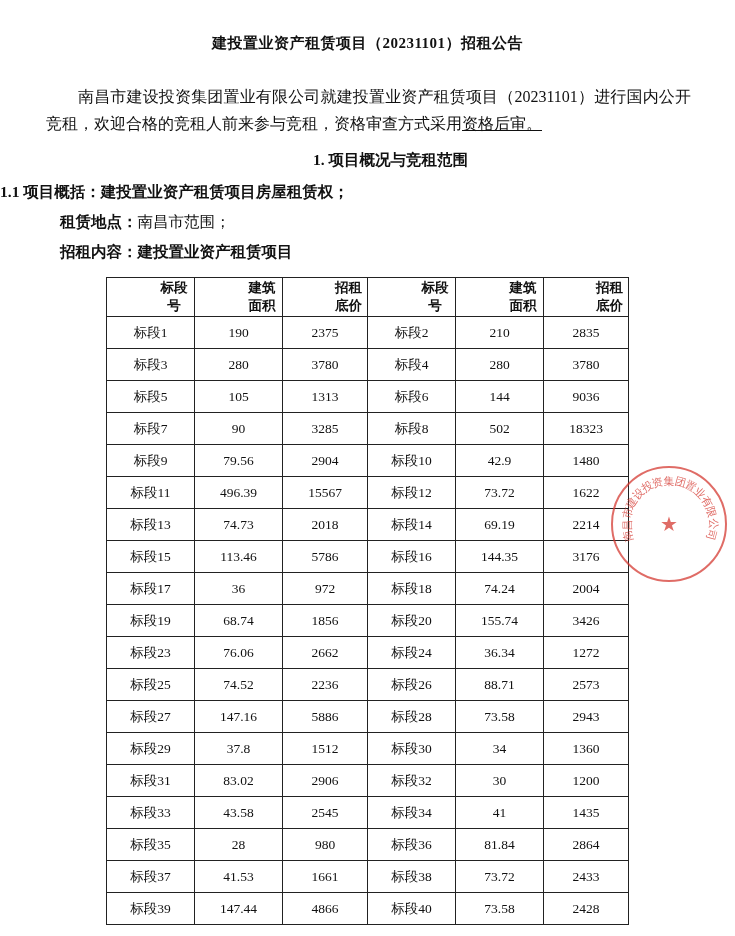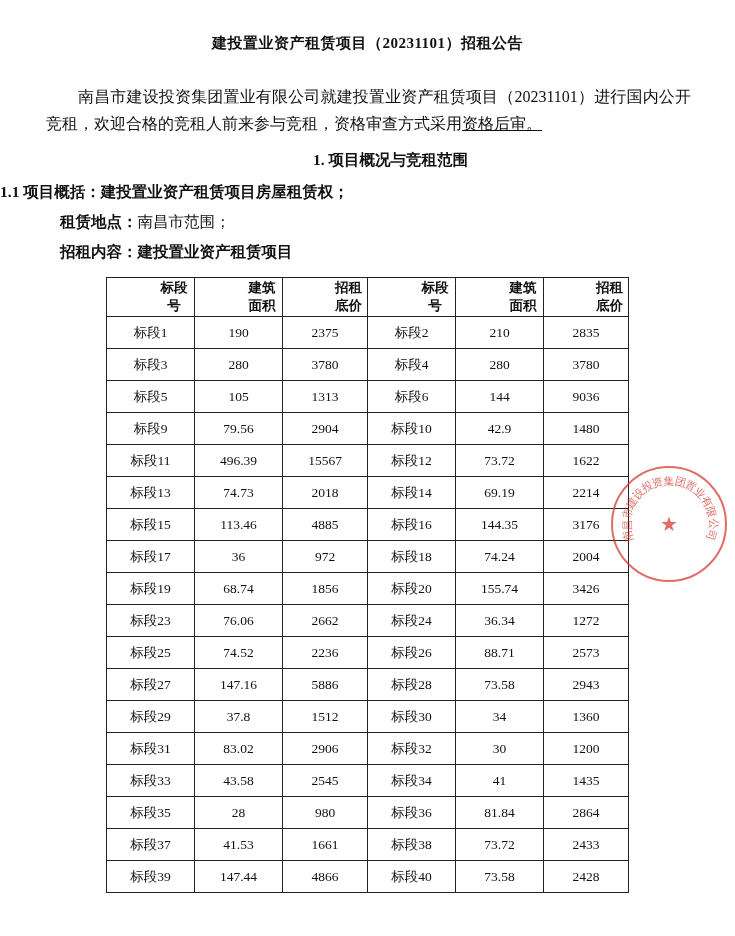--- a/index.html
+++ b/index.html
@@ -176,20 +176,28 @@
         </tr>
         <tr>
           <td>标段5</td>
           <td>105</td>
           <td>1313</td>
           <td>标段6</td>
           <td>144</td>
           <td>9036</td>
         </tr>
         <tr>
+          <td>标段7</td>
+          <td>90</td>
+          <td>3285</td>
+          <td>标段8</td>
+          <td>502</td>
+          <td>18323</td>
+        </tr>
+        <tr>
           <td>标段9</td>
           <td>79.56</td>
           <td>2904</td>
           <td>标段10</td>
           <td>42.9</td>
           <td>1480</td>
         </tr>
         <tr>
           <td>标段11</td>
           <td>496.39</td>
@@ -202,21 +210,21 @@
           <td>标段13</td>
           <td>74.73</td>
           <td>2018</td>
           <td>标段14</td>
           <td>69.19</td>
           <td>2214</td>
         </tr>
         <tr>
           <td>标段15</td>
           <td>113.46</td>
-          <td>4885</td>
+          <td>5786</td>
           <td>标段16</td>
           <td>144.35</td>
           <td>3176</td>
         </tr>
         <tr>
           <td>标段17</td>
           <td>36</td>
           <td>972</td>
           <td>标段18</td>
           <td>74.24</td>

